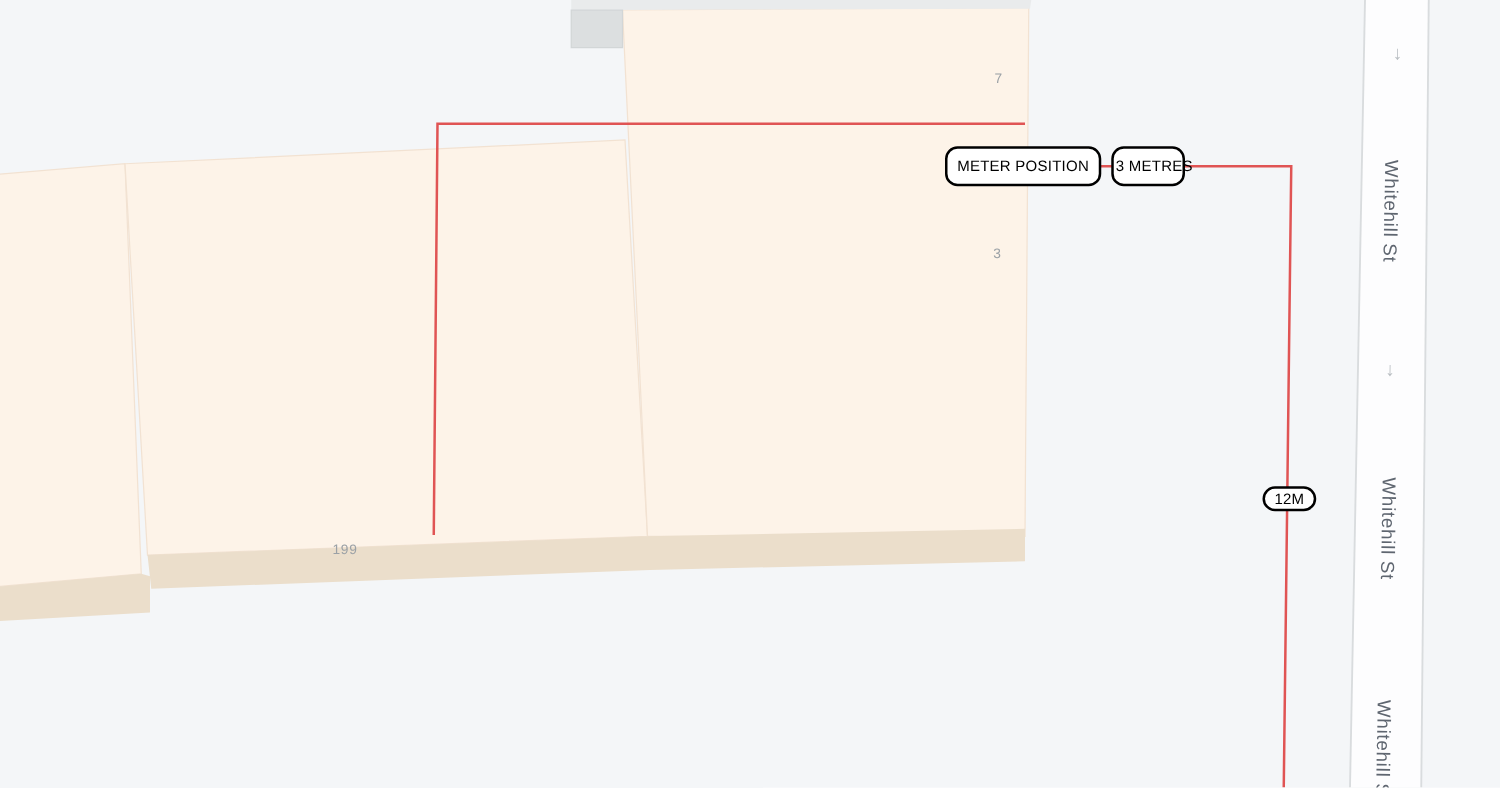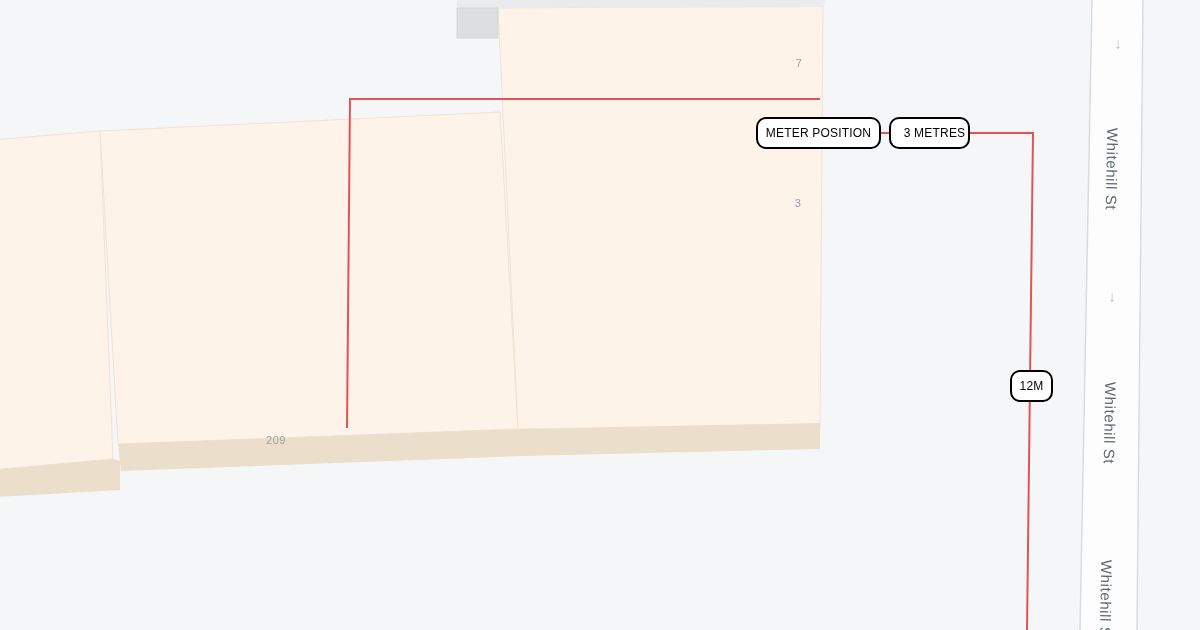--- a/index.html
+++ b/index.html
@@ -47,23 +47,23 @@
     justify-content: center;
     background: #ffffff;
     border: 2px solid #000000;
     border-radius: 10px;
     font-size: 12px;
     color: #000000;
     letter-spacing: 0.2px;
     white-space: pre;
   }
   .anno-meter { left: 756px; top: 117px; width: 125px; height: 32px; }
-  .anno-3m    { left: 889px; top: 117px; width: 81px;  height: 32px; padding-left: 10px; }
+  .anno-3m    { left: 889px; top: 117px; width: 59px;  height: 32px; padding-left: 10px; }
   .anno-cafe  { left: 560px; top: 213px; width: 100px; height: 31px; }
-  .anno-12m   { left: 1010px; top: 370px; width: 43px; height: 32px; }
+  .anno-12m   { left: 1010px; top: 389px; width: 43px; height: 20px; }
 </style>
 </head>
 <body>
 
 <div class="stage">
 
   <svg width="1200" height="630" viewBox="0 0 1200 630">
 
     <polygon points="-20,141 100,131 113,459 -20,471" fill="#fdf3e8" stroke="#f2e2d2" stroke-width="1"></polygon>
     <polygon points="-20,471 113,459 120,461 120,490 -20,498" fill="#ebdecb"></polygon>
@@ -77,21 +77,21 @@
     <polygon points="1092,0 1143,0 1137,630 1080,630" fill="#fdfdfe"></polygon>
     <path d="M1092,0 L1080,630" stroke="#d9dcde" stroke-width="1.5" fill="none"></path>
     <path d="M1143,0 L1137,630" stroke="#d9dcde" stroke-width="1.5" fill="none"></path>
 
     <path d="M347,428 L350,99 L820,99" stroke="#e05454" stroke-width="2" fill="none"></path>
     <path d="M800,133 L1033,133 L1027,630" stroke="#e05454" stroke-width="2" fill="none"></path>
   </svg>
 
   <div class="bldg-num" style="left:799px; top:63px;">7</div>
   <div class="bldg-num" style="left:798px; top:203px;">3</div>
-  <div class="bldg-num" style="left:276px; top:440px;">209</div>
+  <div class="bldg-num" style="left:276px; top:440px;">199</div>
 
   <div class="street-arrow" style="left:1118px; top:43px;">↓</div>
   <div class="street-arrow" style="left:1112px; top:296px;">↓</div>
 
   <div class="street-label" style="left:1112px; top:169px;">Whitehill St</div>
   <div class="street-label" style="left:1110px; top:423px;">Whitehill St</div>
   <div class="street-label" style="left:1106px; top:601px;">Whitehill St</div>
 
   <div class="anno anno-meter">METER POSITION</div>
   <div class="anno anno-3m">3 METRES</div>

